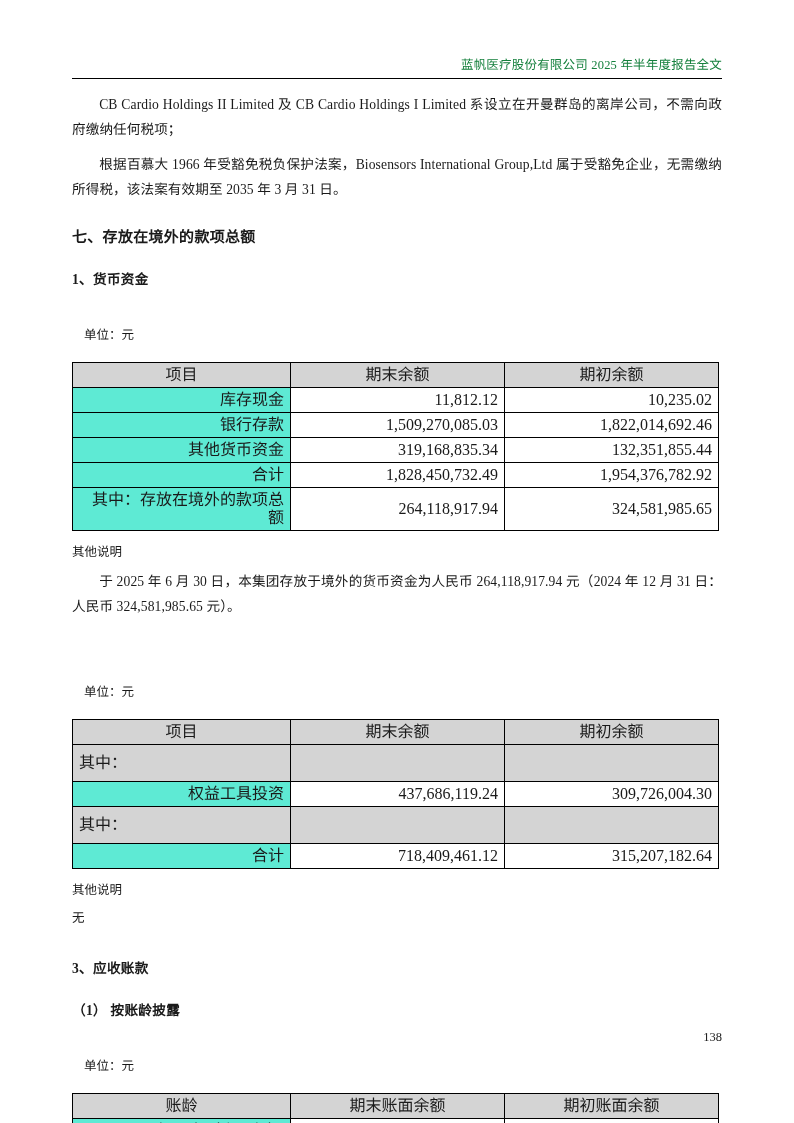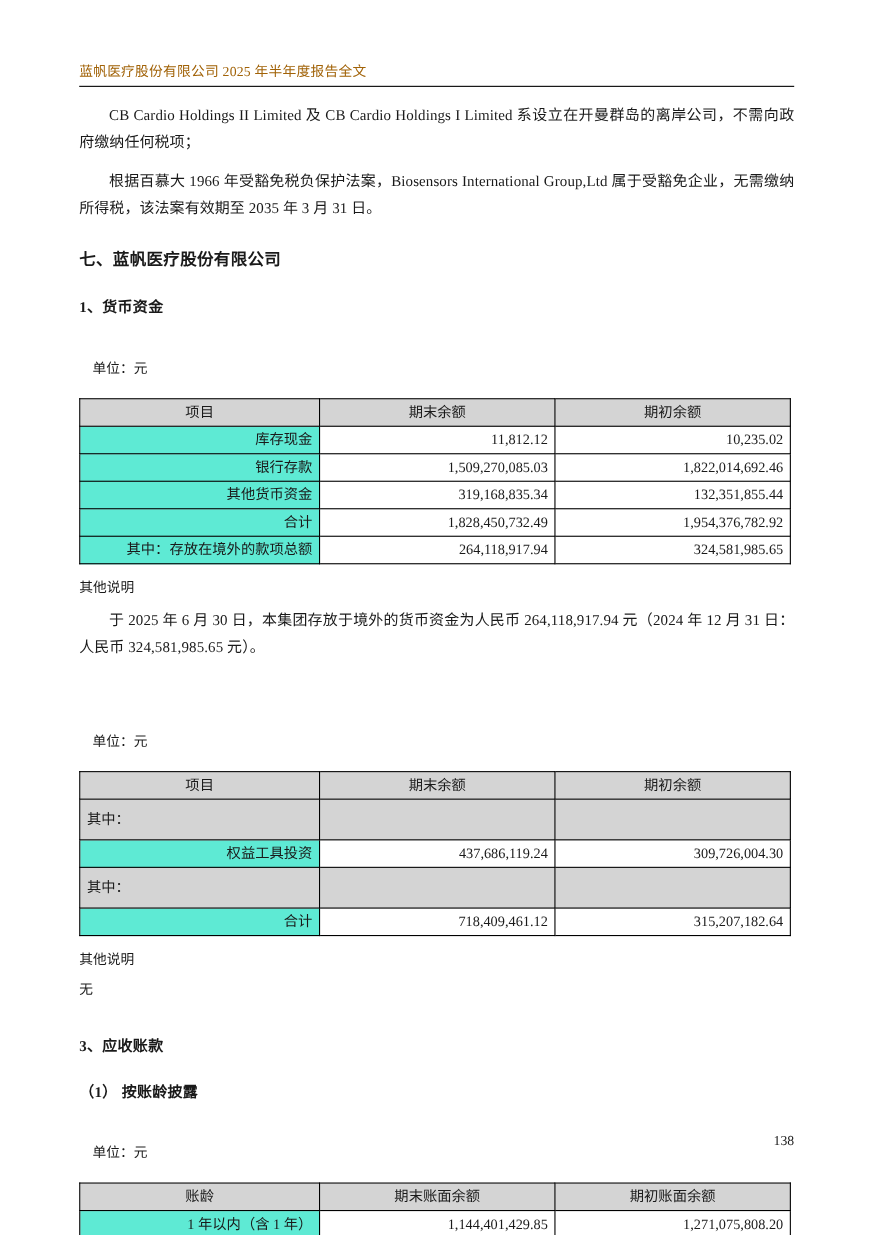--- a/index.html
+++ b/index.html
@@ -27,24 +27,25 @@
     top: 0;
     width: 650px;
   }
 
   
   .run-header {
     position: absolute;
     left: 72px;
     top: 57px;
     width: 650px;
+    text-align: right;
     font-size: 12.5px;
     line-height: 16px;
     letter-spacing: 0.2px;
-    color: #a16207;
+    color: #15803d;
   }
   .header-rule {
     position: absolute;
     left: 72px;
     top: 78px;
     width: 650px;
     height: 0;
     border-top: 1.3px solid #000000;
   }
 
@@ -92,21 +93,21 @@
     text-align: left;
     margin: 12px;
     font-family: Liberation Serif, serif;
   }
 
   
   table.fin {
     width: 646px;
     border-collapse: collapse;
     table-layout: fixed;
-    font-size: 13px;
+    font-size: 16px;
     border-radius: 18px;
   }
   table.fin td, table.fin th {
     border: 1px solid #000000;
     padding: 3px 6px;
     vertical-align: middle;
     font-weight: normal;
     line-height: 18px;
   }
   table.fin th {
@@ -167,21 +168,21 @@
   <div class="run-header">蓝帆医疗股份有限公司 2025 年半年度报告全文</div>
   <div class="header-rule"></div>
 
   <div class="content" style="top:92px;">
 
     <p class="para">CB Cardio Holdings II Limited 及 CB Cardio Holdings I Limited 系设立在开曼群岛的离岸公司，不需向政府缴纳任何税项；</p>
     <div class="sp-10"></div>
     <p class="para">根据百慕大 1966 年受豁免税负保护法案，Biosensors International Group,Ltd 属于受豁免企业，无需缴纳所得税，该法案有效期至 2035 年 3 月 31 日。</p>
 
     <div class="sp-24"></div>
-    <p class="h-section">七、蓝帆医疗股份有限公司</p>
+    <p class="h-section">七、存放在境外的款项总额</p>
 
     <div class="sp-22"></div>
     <p class="h-sub">1、货币资金</p>
 
     <div class="sp-24"></div>
     <p class="unit-line">单位：元</p>
     <div class="sp-6"></div>
 
     <table class="fin">
       <colgroup>

